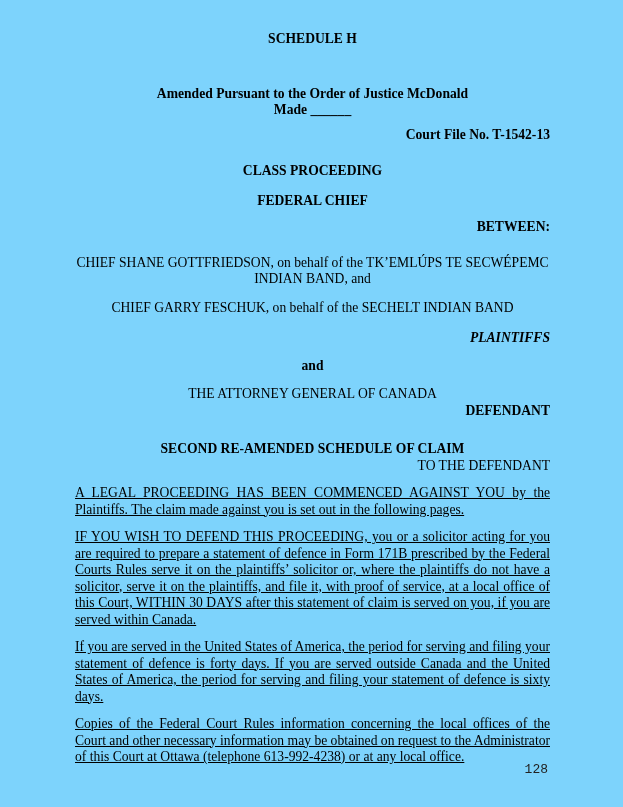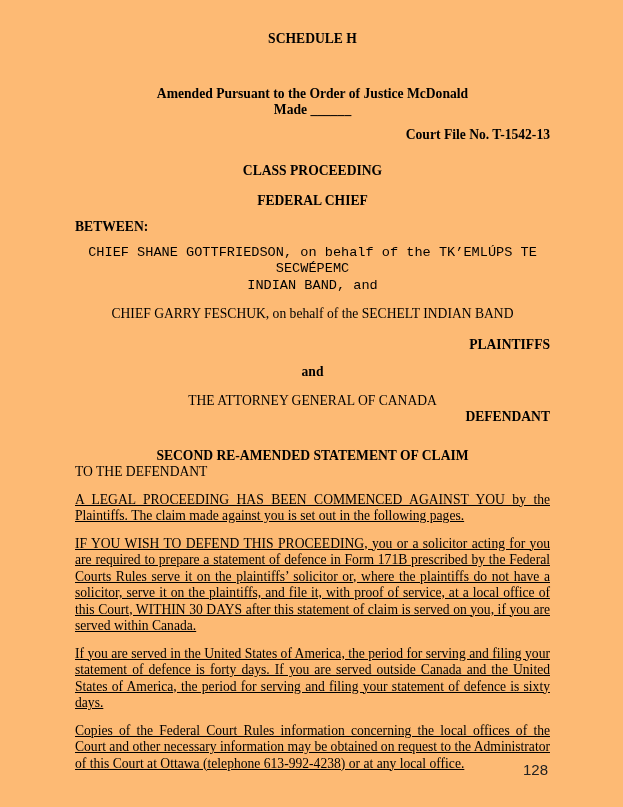--- a/index.html
+++ b/index.html
@@ -4,58 +4,58 @@
 <style>
   html, body {
     margin: 0;
     padding: 0;
     background: #ffffff;
   }
   .page {
     position: relative;
     width: 623px;
     height: 807px;
-    background: #fdba74;
+    background: #7dd3fc;
     color: #000000;
     font-family: "Liberation Serif", "DejaVu Serif", serif;
     font-size: 13.6px;
     line-height: 16.5px;
     box-sizing: border-box;
     padding: 31px 73px 0 75px;
     overflow: hidden;
   }
   .center  { text-align: center; }
   .right   { text-align: right; }
-  .left    { text-align: left; }
+  .left    { text-align: right; }
   .bold    { font-weight: bold; }
   .justify { text-align: justify; text-decoration: underline; }
 
   .schedule-h        { margin-top: 0; }
   .amended-line      { margin-top: 38px; }
   .made-line         { margin-top: 0; }
   .court-file        { margin-top: 8px; }
   .class-proceeding  { margin-top: 20px; }
   .form-line         { margin-top: 12px; }
   .federal-court     { margin-top: 13px; }
   .between           { margin-top: 10px; }
-  .party1            { margin-top: 9px; font-family: Liberation Mono, monospace; }
+  .party1            { margin-top: 19px; }
   .party2            { margin-top: 12px; }
-  .plaintiffs        { margin-top: 14px; }
+  .plaintiffs        { margin-top: 14px; font-style: italic; }
   .and-sep           { margin-top: 11px; }
   .party3            { margin-top: 12px; }
   .defendant         { margin-top: 0; }
   .doc-title         { margin-top: 22px; }
   .to-defendant      { }
   .para              { margin-top: 11px; }
   .page-number {
     position: absolute;
     right: 75px;
     top: 762px;
-    font-family: Liberation Sans, sans-serif;
-    font-size: 15px;
+    font-family: Liberation Mono, monospace;
+    font-size: 13px;
     color: #222222;
   }
 </style>
 </head>
 <body>
 
 <div class="page">
 
   <div class="schedule-h center bold">SCHEDULE H</div>
 
@@ -82,21 +82,21 @@
   <div class="plaintiffs right bold">PLAINTIFFS</div>
 
   <div class="and-sep center bold">and</div>
 
   <div class="party3 center">
     <div>THE ATTORNEY GENERAL OF CANADA</div>
   </div>
 
   <div class="defendant right bold">DEFENDANT</div>
 
-  <div class="doc-title center bold">SECOND RE-AMENDED STATEMENT OF CLAIM</div>
+  <div class="doc-title center bold">SECOND RE-AMENDED SCHEDULE OF CLAIM</div>
 
   <div class="to-defendant left">TO THE DEFENDANT</div>
 
   <div class="para justify">A LEGAL PROCEEDING HAS BEEN COMMENCED AGAINST YOU by the Plaintiffs. The claim made against you is set out in the following pages.</div>
 
   <div class="para justify">IF YOU WISH TO DEFEND THIS PROCEEDING, you or a solicitor acting for you are required to prepare a statement of defence in Form 171B prescribed by the Federal Courts Rules serve it on the plaintiffs’ solicitor or, where the plaintiffs do not have a solicitor, serve it on the plaintiffs, and file it, with proof of service, at a local office of this Court, WITHIN 30 DAYS after this statement of claim is served on you, if you are served within Canada.</div>
 
   <div class="para justify">If you are served in the United States of America, the period for serving and filing your statement of defence is forty days. If you are served outside Canada and the United States of America, the period for serving and filing your statement of defence is sixty days.</div>
 
   <div class="para justify">Copies of the Federal Court Rules information concerning the local offices of the Court and other necessary information may be obtained on request to the Administrator of this Court at Ottawa (telephone 613-992-4238) or at any local office.</div>

